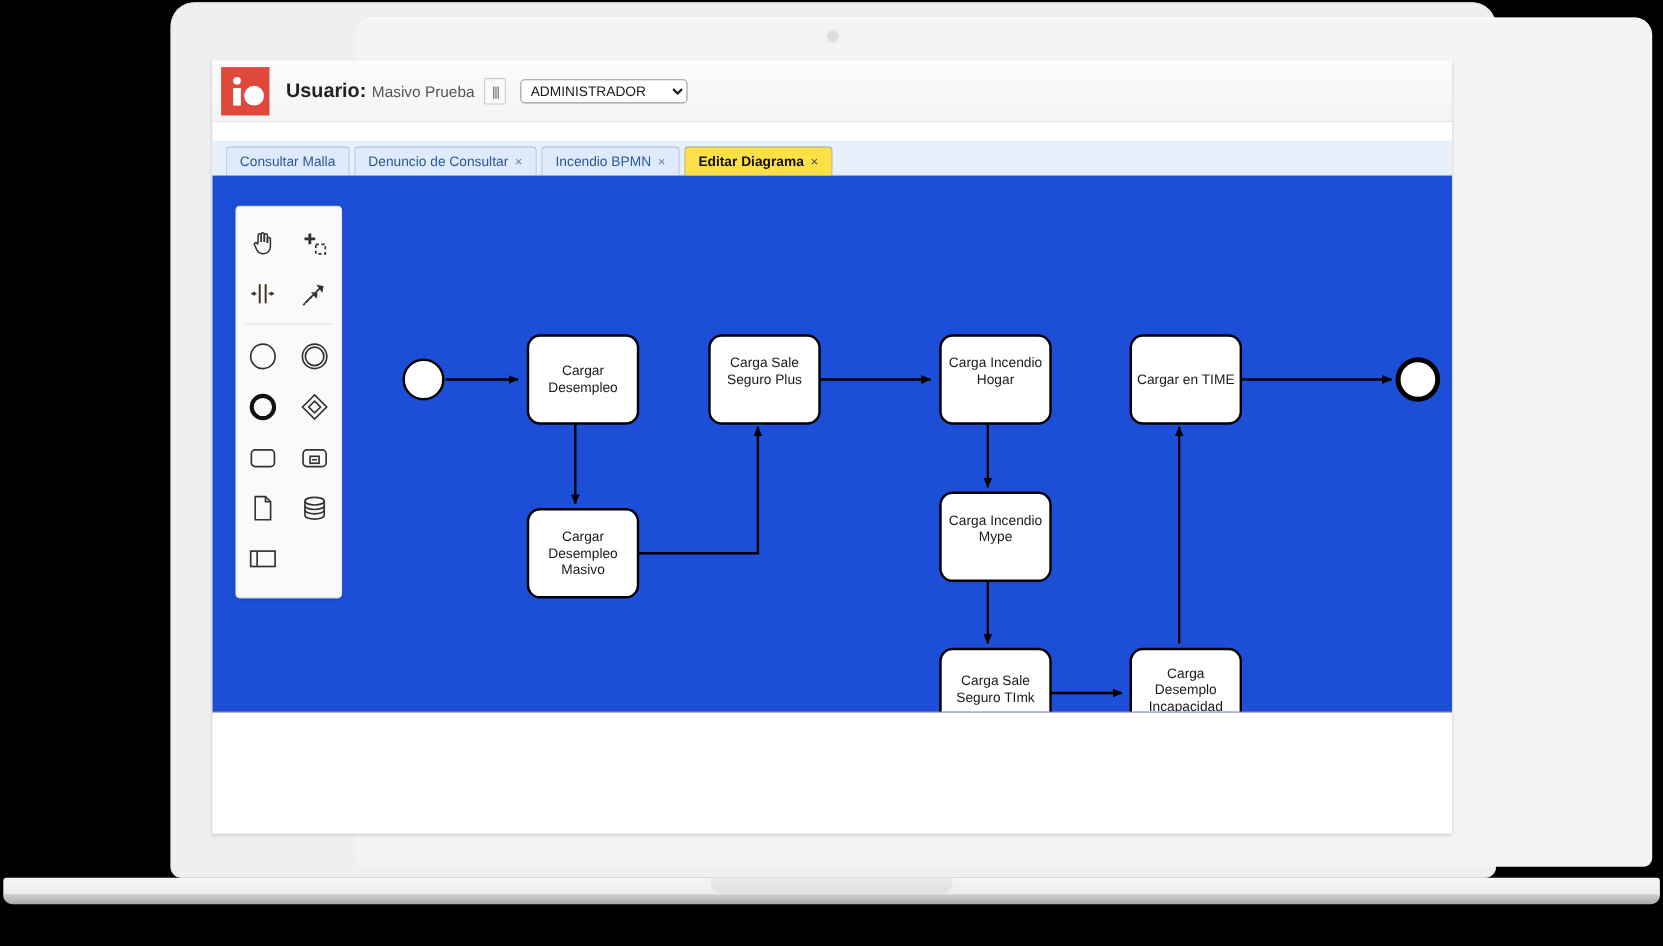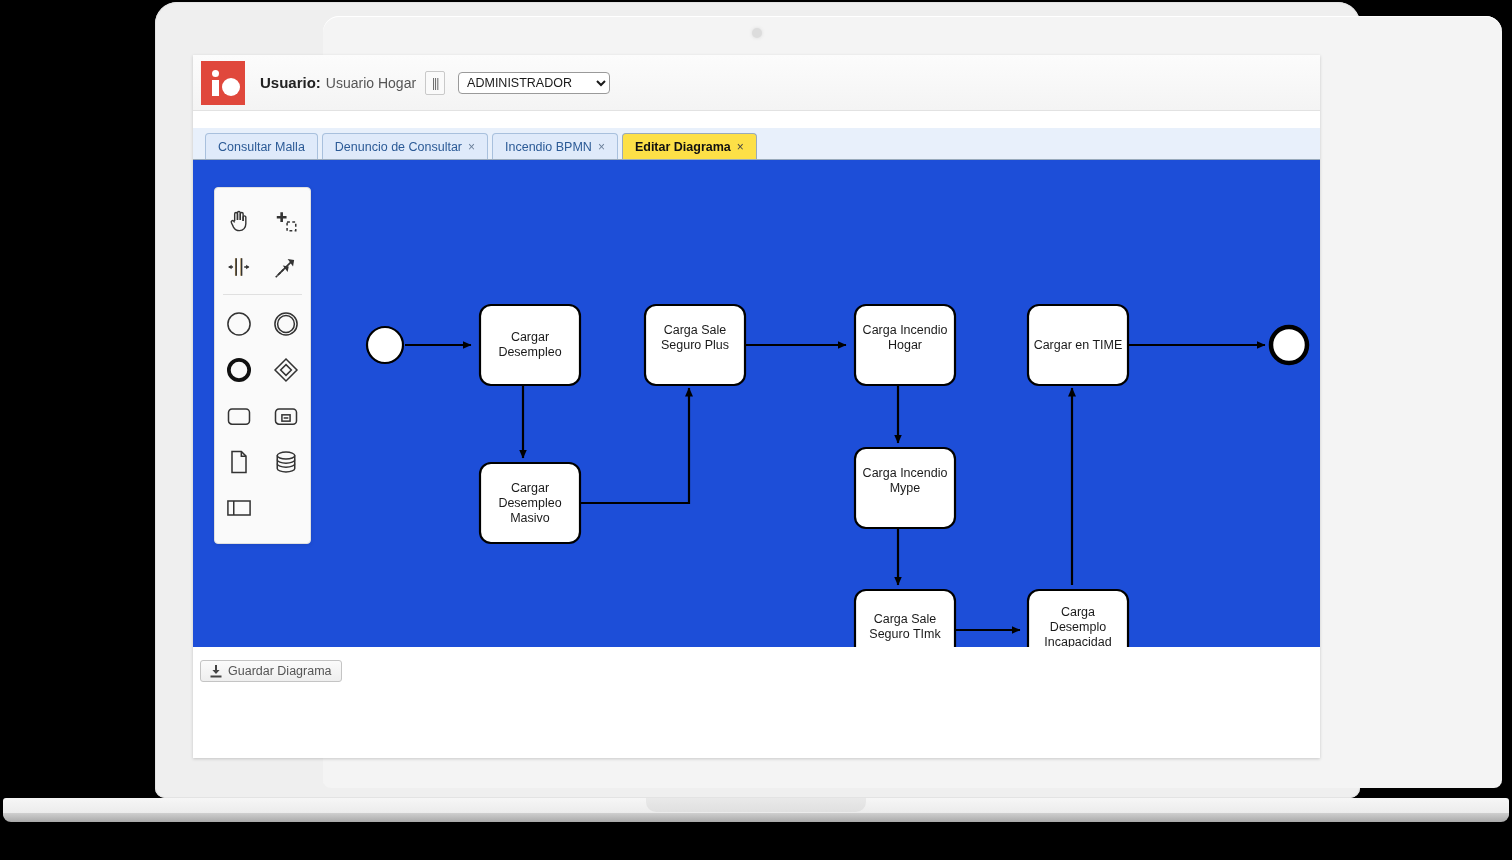--- a/index.html
+++ b/index.html
@@ -57,21 +57,21 @@
     border-bottom:1px solid #e2e2e2;
     display:flex;align-items:center;
   }
   .logo{
     width:44px;height:44px;margin-left:8px;background:#e0483c;
     position:relative;flex:none;
   }
   .logo .dot{position:absolute;left:11px;top:9px;width:7px;height:7px;border-radius:50%;background:#fff;}
   .logo .bar{position:absolute;left:11px;top:19px;width:7px;height:16px;background:#fff;}
   .logo .o{position:absolute;left:21px;top:17px;width:18px;height:18px;border-radius:50%;background:#fff;}
-  .user-label{font-size:15px;font-weight:bold;color:#222;margin-left:15px;}
+  .user-label{font-size:18px;font-weight:bold;color:#222;margin-left:15px;}
   .user-name{font-size:14px;color:#555;margin-left:5px;}
   .grip-btn{
     margin-left:9px;width:18px;height:22px;border:1px solid #c9c9c9;background:#fafafa;
     border-radius:2px;display:flex;align-items:center;justify-content:center;
     font-size:12px;color:#666;letter-spacing:-1px;line-height:1;
   }
   .role-select{
     margin-left:13px;width:152px;height:22px;
     border:1px solid #9a9a9a;border-radius:4px;background:#fff;
     font-family:"Liberation Sans", sans-serif;font-size:12.5px;color:#1a1a1a;
@@ -148,21 +148,21 @@
 
   <div class="viewport">
 
     <div class="app-header">
       <div class="logo">
         <div class="dot"></div>
         <div class="bar"></div>
         <div class="o"></div>
       </div>
       <span class="user-label">Usuario:</span>
-      <span class="user-name">Usuario Hogar</span>
+      <span class="user-name">Masivo Prueba</span>
       <div class="grip-btn">|||</div>
       <select class="role-select">
         <option>ADMINISTRADOR</option>
       </select>
     </div>
 
     <div class="tabstrip">
       <div class="tab">
         <span>Consultar Malla</span>
       </div>
@@ -350,24 +350,15 @@
               <rect x="2.5" y="6" width="19" height="12"></rect>
               <path d="M7.5 6v12"></path>
             </svg>
           </div>
           <div class="pal-cell"></div>
         </div>
 
       </div>
     </div>
 
-    <div class="footer">
-      <div class="save-btn">
-        <svg width="12" height="13" viewBox="0 0 12 13">
-          <path d="M5 0h2v5h2.6L6 9 2.4 5H5z" fill="#444"></path>
-          <rect x="0.5" y="10.5" width="11" height="2" fill="#444"></rect>
-        </svg>
-        <span>Guardar Diagrama</span>
-      </div>
-    </div>
 
   </div>
 </div>
 
 </body></html>

